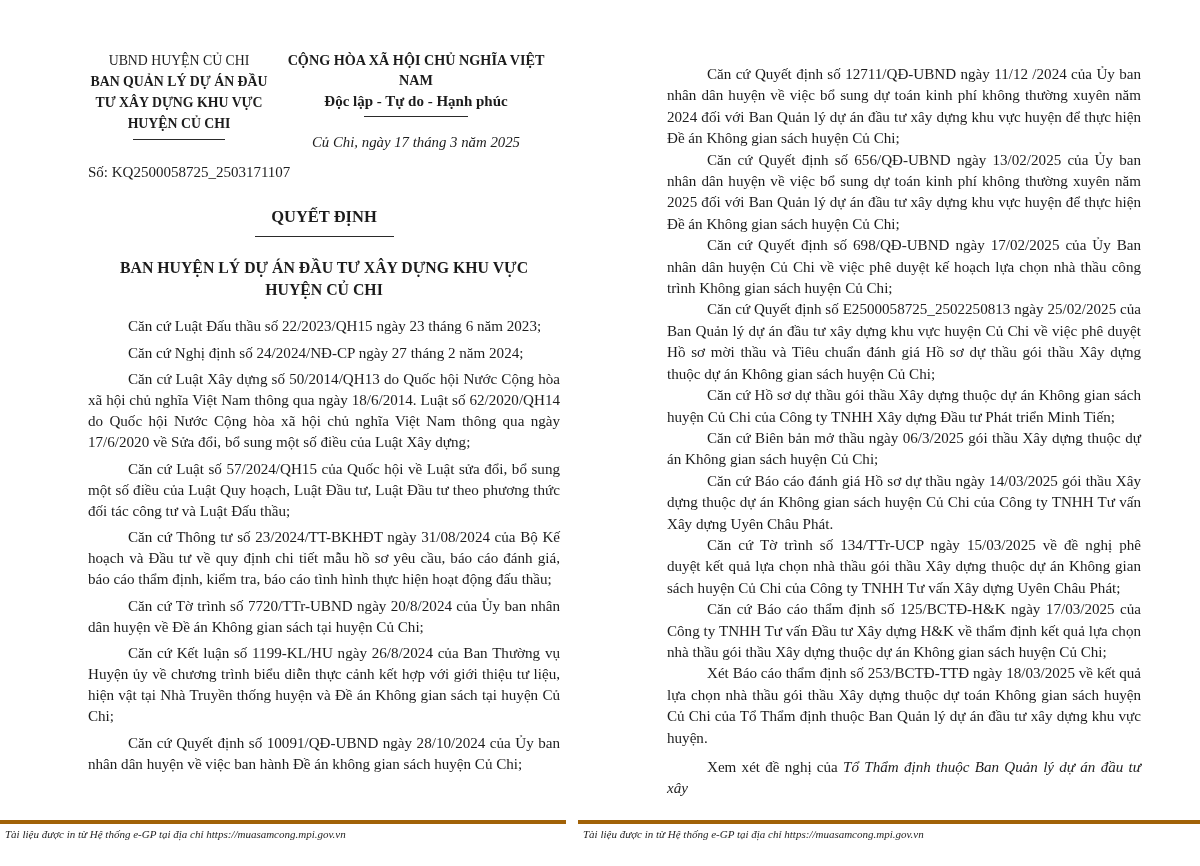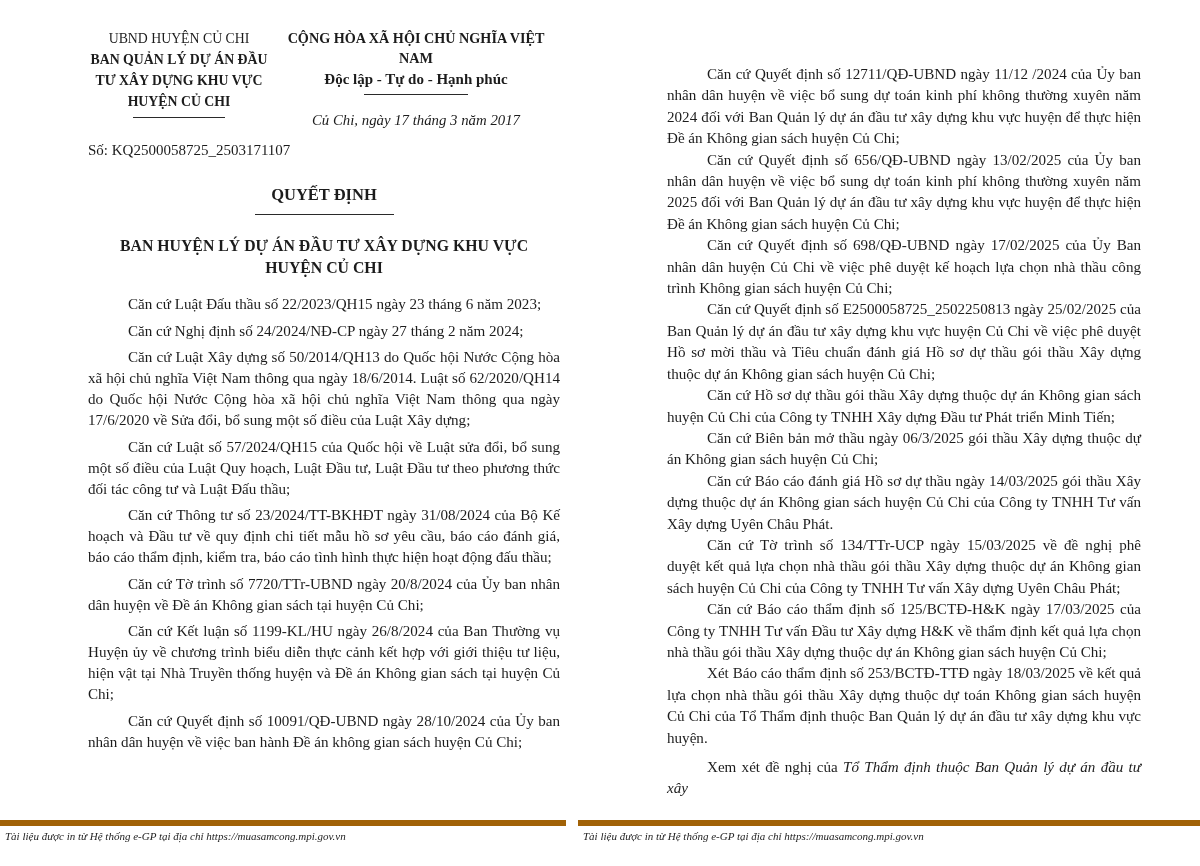--- a/index.html
+++ b/index.html
@@ -9,21 +9,21 @@
     background:#ffffff;
     font-family:"Liberation Serif","DejaVu Serif",serif;
     color:#1c1c1c;
     overflow:hidden;
   }
   .page{position:absolute;top:0;height:866px;background:#ffffff;}
   .page-left{left:0;width:566px;}
   .page-right{left:578px;width:622px;}
 
   
-  .pl-content{margin-left:88px;width:472px;padding-top:28px;}
+  .pl-content{margin-left:88px;width:472px;padding-top:50px;}
 
   .head-row{display:flex;justify-content:space-between;align-items:flex-start;}
   .org-block{width:182px;text-align:center;line-height:21px;}
   .org-line1{font-size:13.8px;}
   .org-line{font-size:13.8px;font-weight:bold;}
   .org-rule{width:92px;border-top:1.4px solid #2a2a2a;margin:5px auto 0 auto;}
 
   .nat-block{width:288px;text-align:center;}
   .nat-line1{font-size:14.2px;font-weight:bold;line-height:20px;}
   .nat-line2{font-size:15px;font-weight:bold;line-height:21px;margin-top:1px;}
@@ -49,21 +49,21 @@
   .pr-content{margin-left:89px;width:474px;padding-top:64px;}
   .body-right p{
     margin:0;
     font-size:15.1px;line-height:21.4px;
     text-align:justify;text-indent:40px;
   }
   .closing{margin-top:8px !important;}
   .closing .it{font-style:italic;}
 
   
-  .footer{position:absolute;top:820px;left:0;right:0;border-top:6px solid #a16207;}
+  .footer{position:absolute;top:820px;left:0;right:0;border-top:4px solid #a16207;}
   .footer-text{
     font-size:11px;font-style:italic;color:#222;
     padding:4px 0 0 5px;white-space:nowrap;
   }
 </style>
 </head>
 <body>
 
 <div class="canvas">
 
@@ -75,21 +75,21 @@
           <div class="org-line1">UBND HUYỆN CỦ CHI</div>
           <div class="org-line">BAN QUẢN LÝ DỰ ÁN ĐẦU</div>
           <div class="org-line">TƯ XÂY DỰNG KHU VỰC</div>
           <div class="org-line">HUYỆN CỦ CHI</div>
           <div class="org-rule"></div>
         </div>
         <div class="nat-block">
           <div class="nat-line1">CỘNG HÒA XÃ HỘI CHỦ NGHĨA VIỆT NAM</div>
           <div class="nat-line2">Độc lập - Tự do - Hạnh phúc</div>
           <div class="nat-rule"></div>
-          <div class="dateline">Củ Chi, ngày 17 tháng 3 năm 2017</div>
+          <div class="dateline">Củ Chi, ngày 17 tháng 3 năm 2025</div>
         </div>
       </div>
 
       <div class="doc-number">Số: KQ2500058725_2503171107</div>
 
       <div class="title">QUYẾT ĐỊNH</div>
       <div class="title-rule"></div>
 
       <div class="issuer">BAN HUYỆN LÝ DỰ ÁN ĐẦU TƯ XÂY DỰNG KHU VỰC HUYỆN CỦ CHI</div>
 

